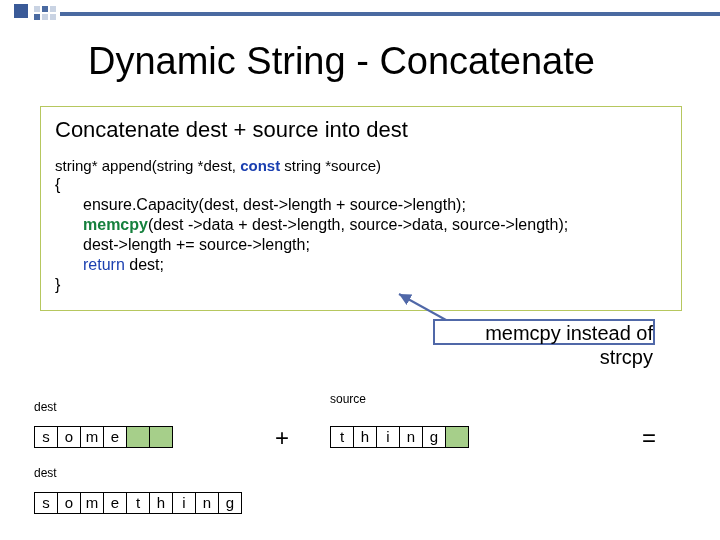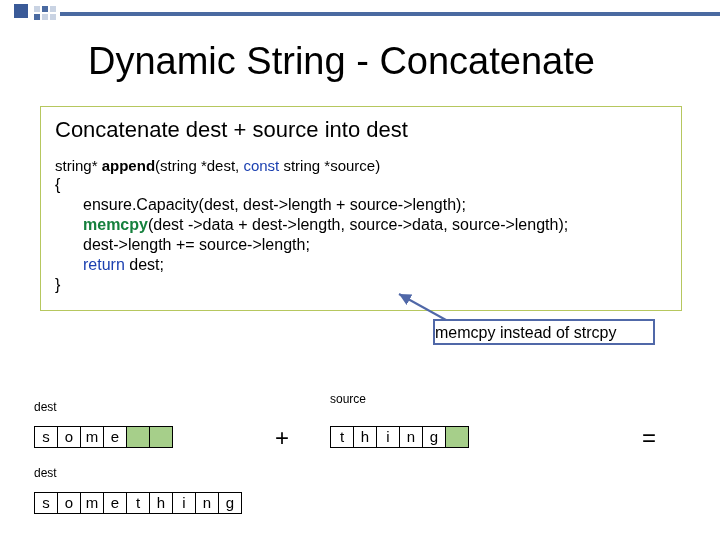--- a/index.html
+++ b/index.html
@@ -42,36 +42,36 @@
     width:642px;
     border:1px solid #b6c75e;
     padding:10px 0 14px 14px;
   }
   .subtitle {
     font-size:22px;
     margin-bottom:14px;
     color:#000;
   }
   .sig { font-size:15px; color:#000; }
-  .sig .fn { font-weight:700; }
-  .sig .kw { color:#1a3fb0; font-weight:400; }
+  .sig .fn { font-weight:400; }
+  .sig .kw { color:#1a3fb0; font-weight:700; }
   .codeline { font-size:16px; color:#000; margin:2px 0; }
   .indent { padding-left:28px; }
   .memcpy { color:#15803d; font-weight:700; }
   .returnkw { color:#1a3fb0; }
   .returnrow { position:relative; }
 
   .callout {
     position:absolute;
     top:212px; left:392px;
     width:222px; height:26px;
     border:2px solid #5068a8;
     background:#fff;
-    font-size:16px;
-    text-align:left;
+    font-size:20px;
+    text-align:right;
     line-height:24px;
   }
   .arrow-svg {
     position:absolute;
     top:185px; left:350px;
     width:200px; height:50px;
     overflow:visible;
   }
 
   .label { position:absolute; font-size:12px; color:#000; }

